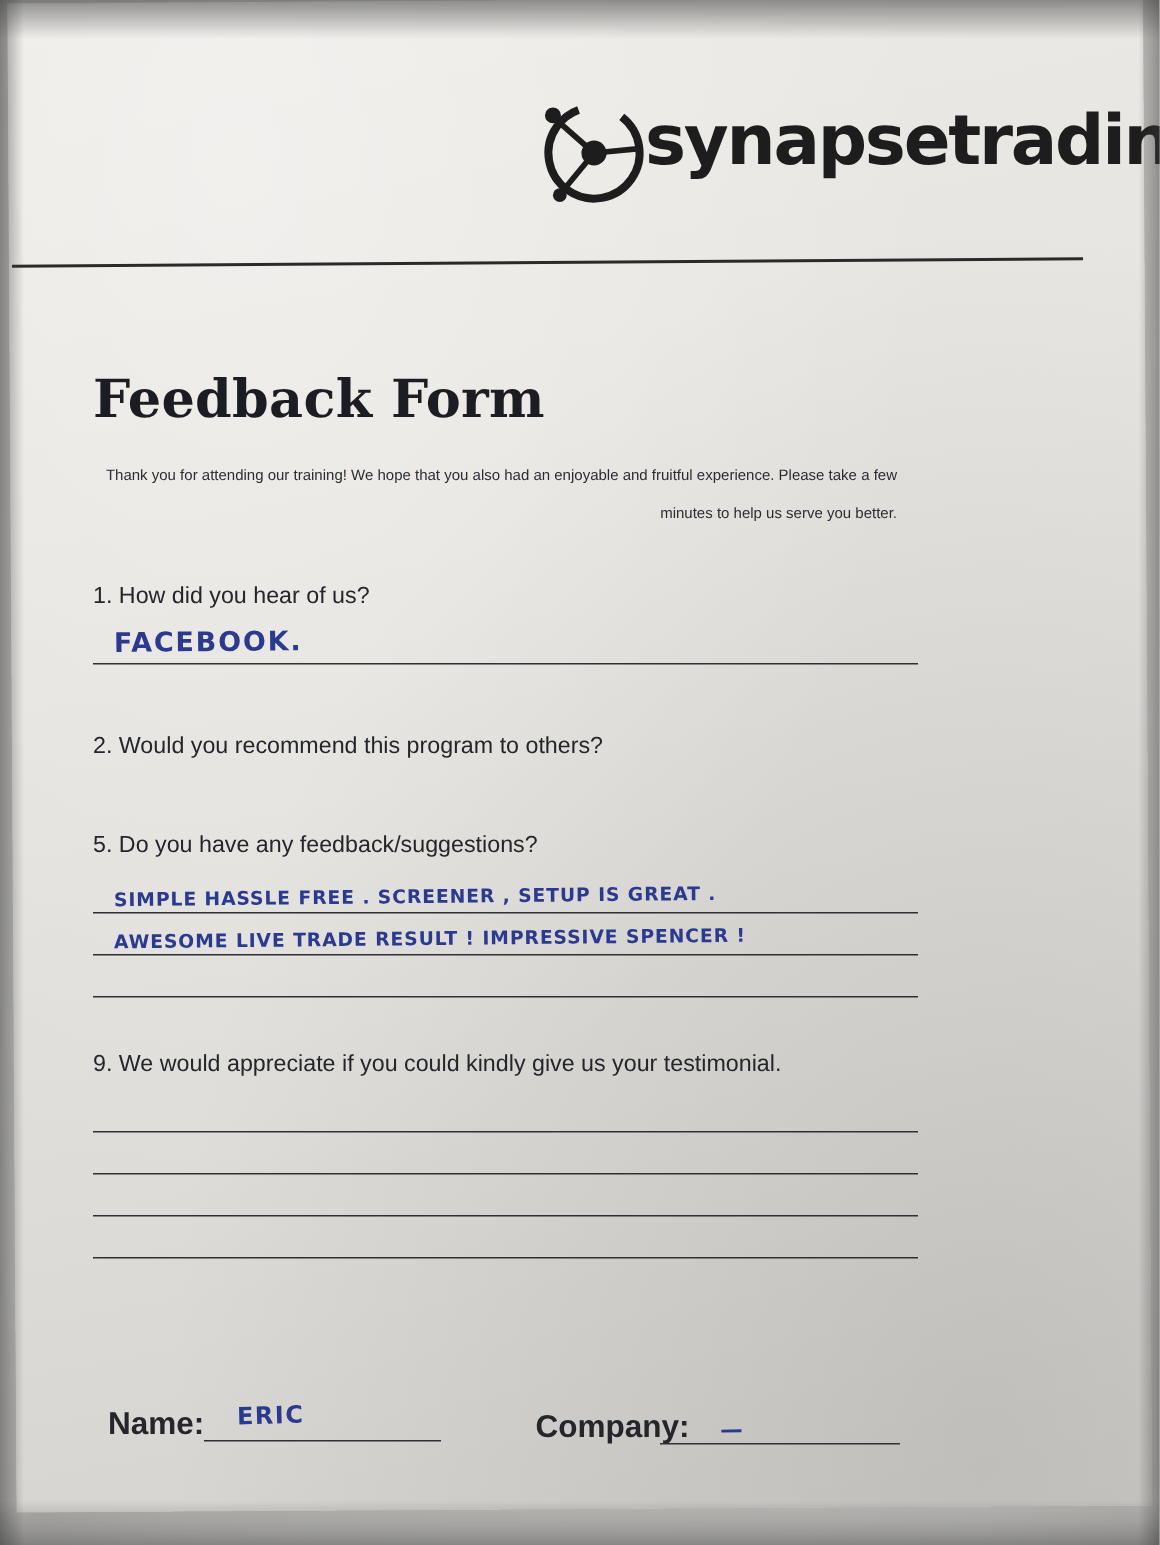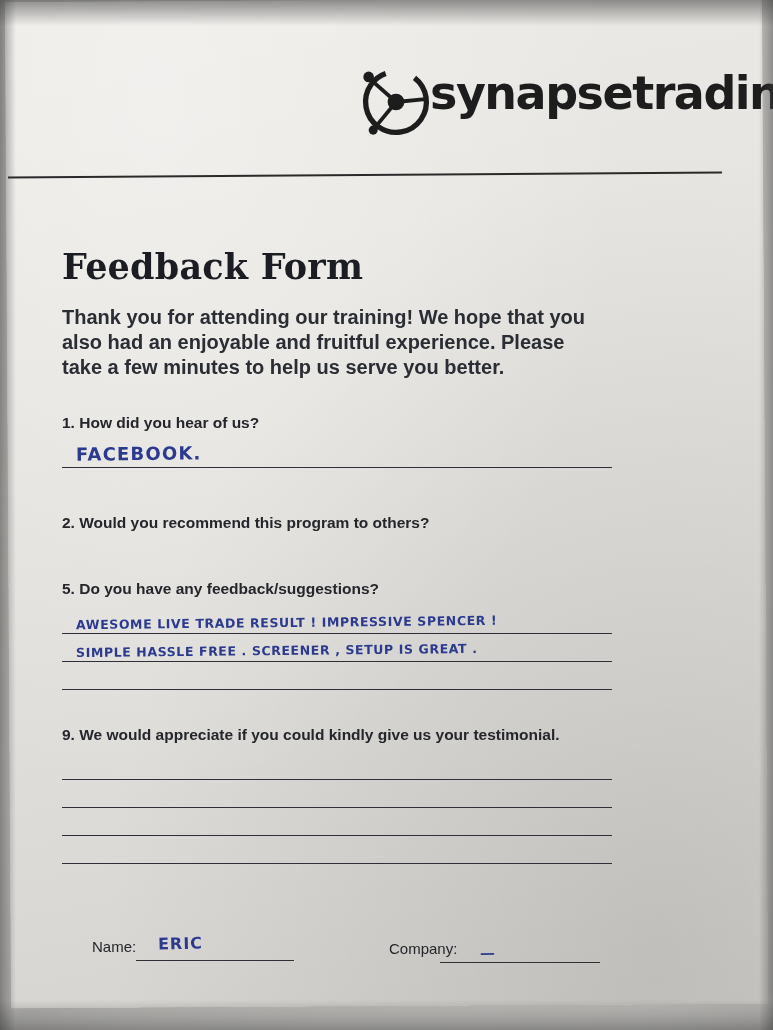--- a/index.html
+++ b/index.html
@@ -121,33 +121,34 @@
   .form-title {
     font-family: "DejaVu Serif", serif;
     font-size: 35px;
     font-weight: bold;
     letter-spacing: 0.2px;
     color: #1b1d22;
     margin: 0 0 18px 0;
   }
 
   .intro {
-    font-size: 20px;
+    font-size: 10px;
     line-height: 25px;
     color: #2a2d33;
     width: 536px;
     margin: 0 0 34px 0;
-    font-weight: 700;
+    font-weight: 400;
+    text-align: right;
   }
 
   .question-block { margin-bottom: 6px; }
 
   .q-label {
     font-size: 15.5px;
-    font-weight: 700;
+    font-weight: 400;
     color: #24262b;
     margin-bottom: 8px;
   }
 
   .answer-lines { position: relative; }
 
   .line {
     position: relative;
     height: 27px;
     border-bottom: 1.6px solid #2e3036;
@@ -173,27 +174,26 @@
   
   .footer-row {
     position: absolute;
     left: 72px;
     top: 930px;
     width: 620px;
     height: 40px;
   }
   .field {
     position: absolute;
-    font-size: 15px;
-    font-weight: 400;
+    font-size: 21px;
+    font-weight: 700;
     color: #24262b;
-    margin-left: 20px;
   }
   .field-name { left: 0; top: 8px; }
-  .field-company { left: 297px; top: 10px; }
+  .field-company { left: 285px; top: 10px; }
   .field-rule {
     position: absolute;
     border-bottom: 1.6px solid #2e3036;
     height: 0;
   }
   .rule-name { left: 64px; top: 30px; width: 158px; }
   .rule-company { left: 368px; top: 32px; width: 160px; }
   .hand-name {
     position: absolute;
     left: 86px;
@@ -255,24 +255,24 @@
     <div class="question-block">
       <div class="q-label">2. Would you recommend this program to others?</div>
     </div>
 
     <div class="gap-lg"></div>
 
     <div class="question-block">
       <div class="q-label">5. Do you have any feedback/suggestions?</div>
       <div class="answer-lines">
         <div class="line">
+          <span class="hand tight">SIMPLE   HASSLE   FREE .   SCREENER  ,   SETUP   IS   GREAT .</span>
+        </div>
+        <div class="line">
           <span class="hand tight">AWESOME   LIVE  TRADE  RESULT !    IMPRESSIVE  SPENCER !</span>
-        </div>
-        <div class="line">
-          <span class="hand tight">SIMPLE   HASSLE   FREE .   SCREENER  ,   SETUP   IS   GREAT .</span>
         </div>
         <div class="line">
           <span class="hand tight"></span>
         </div>
       </div>
     </div>
 
     <div class="gap-md"></div>
 
     <div class="question-block">

